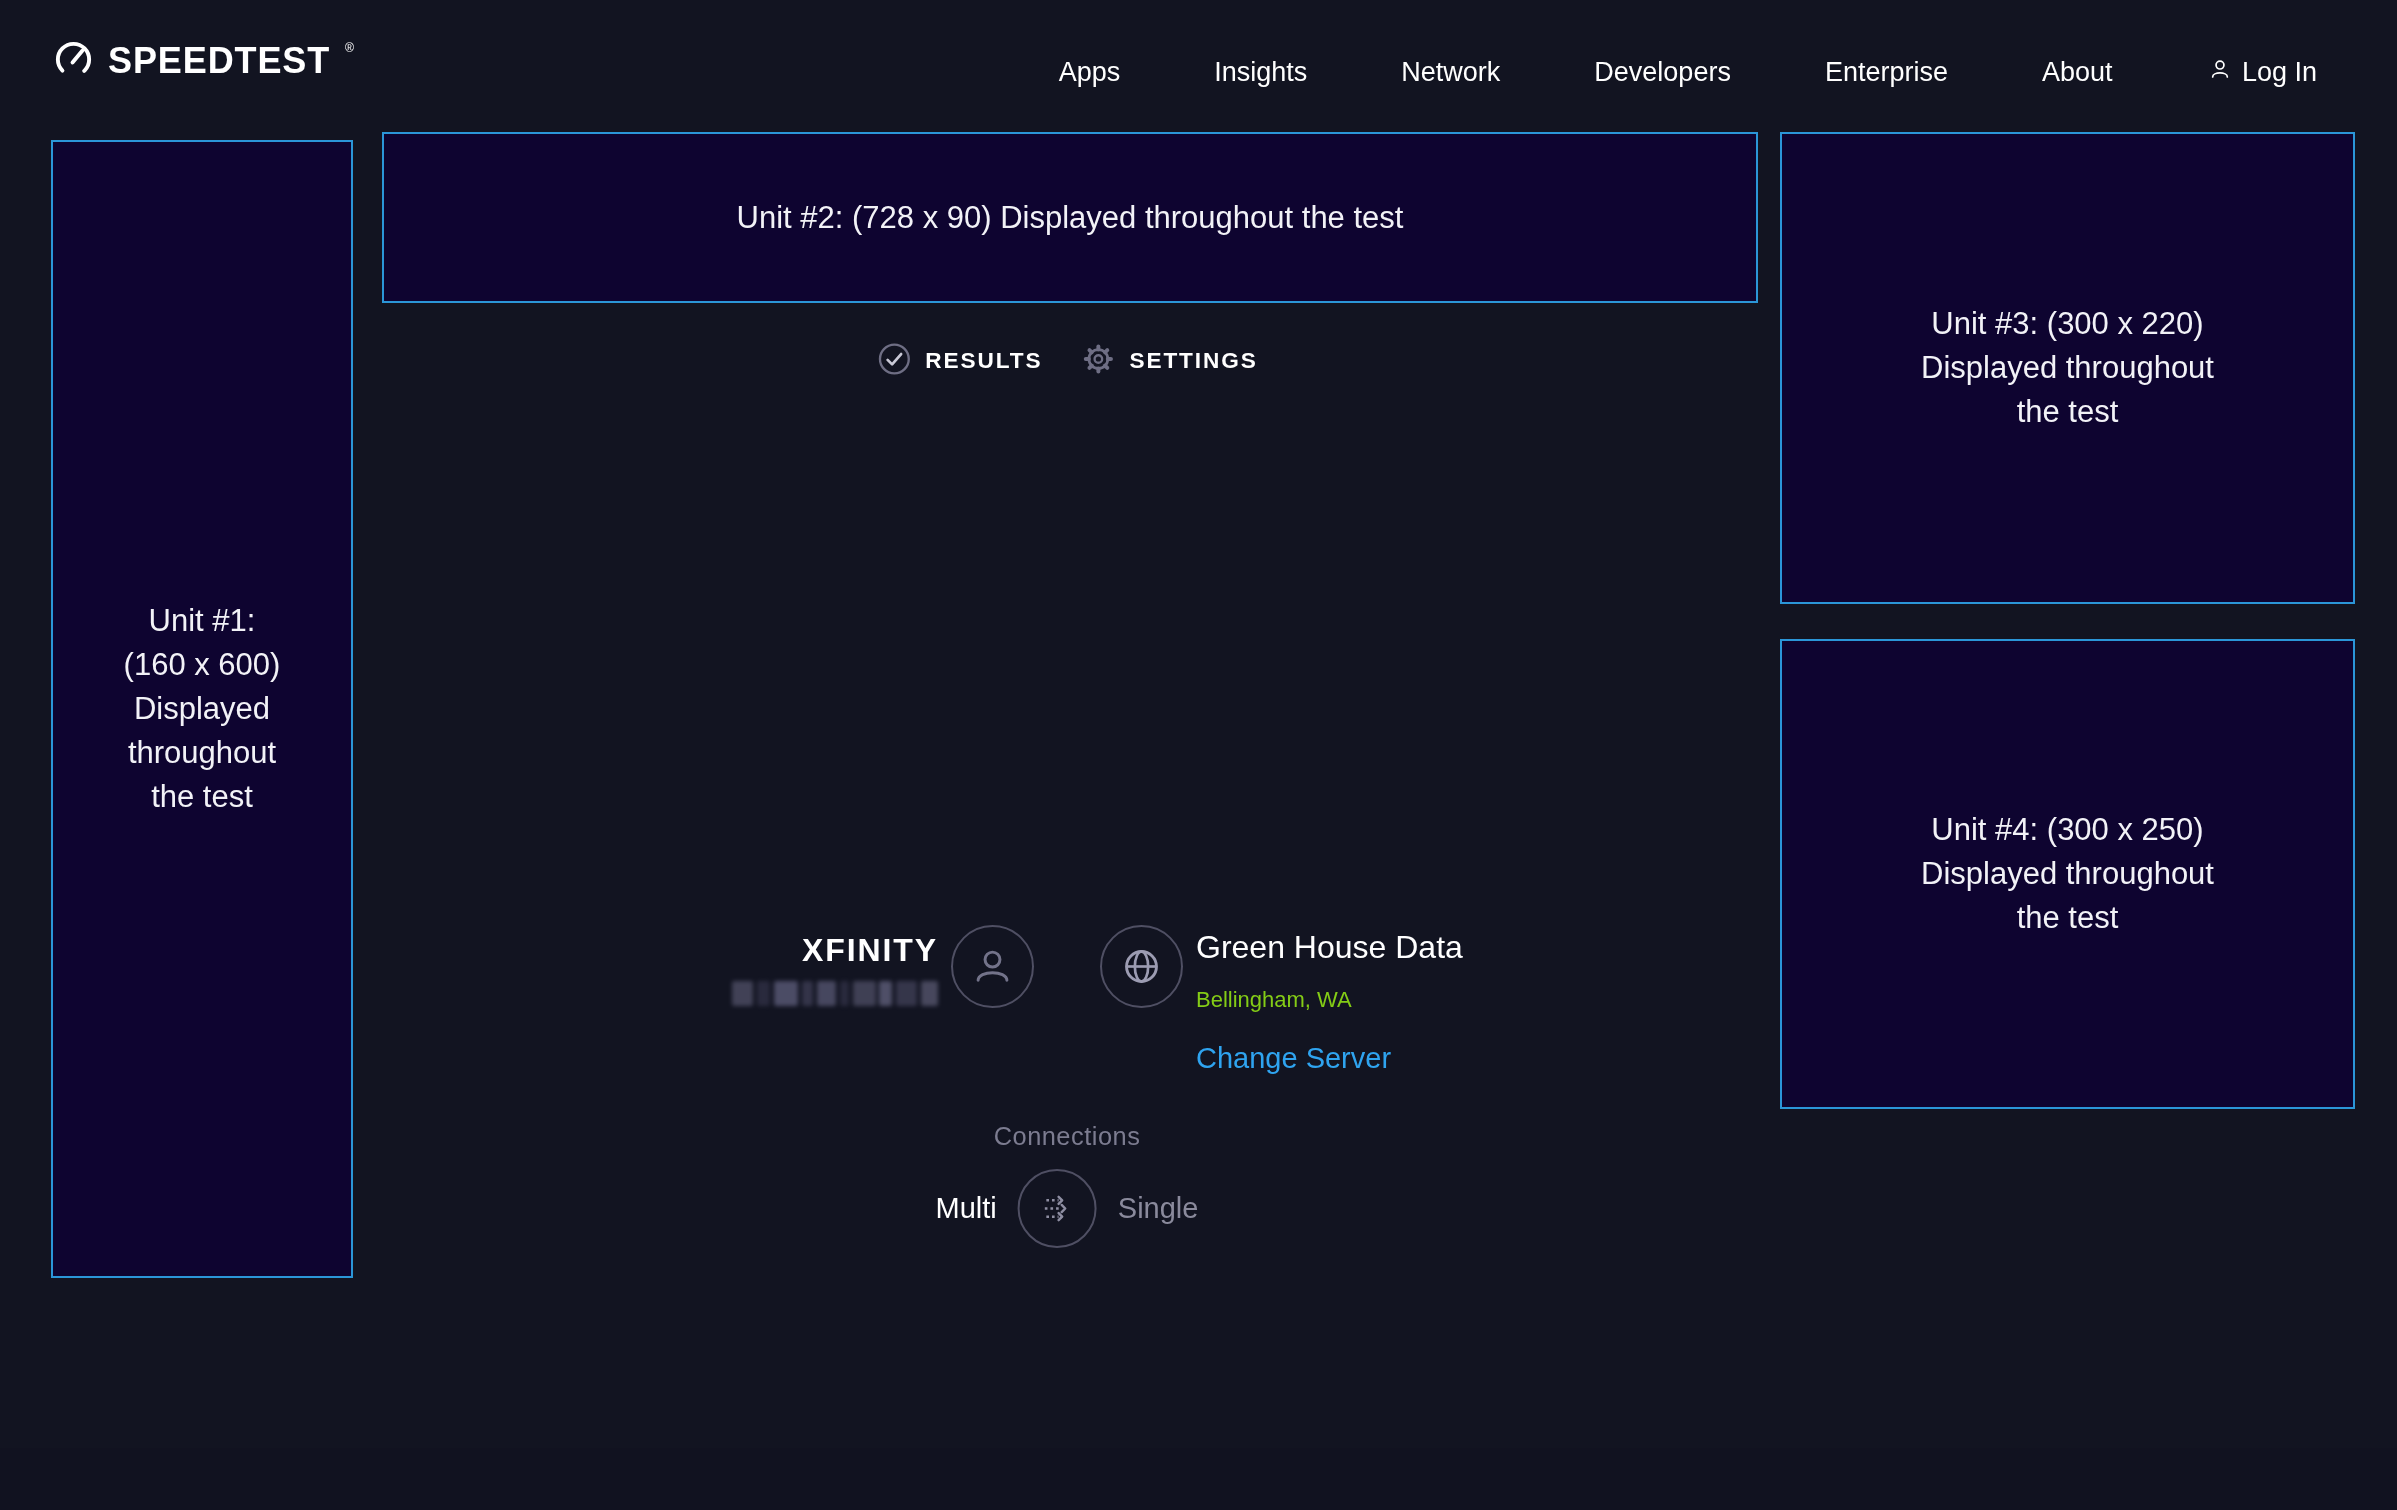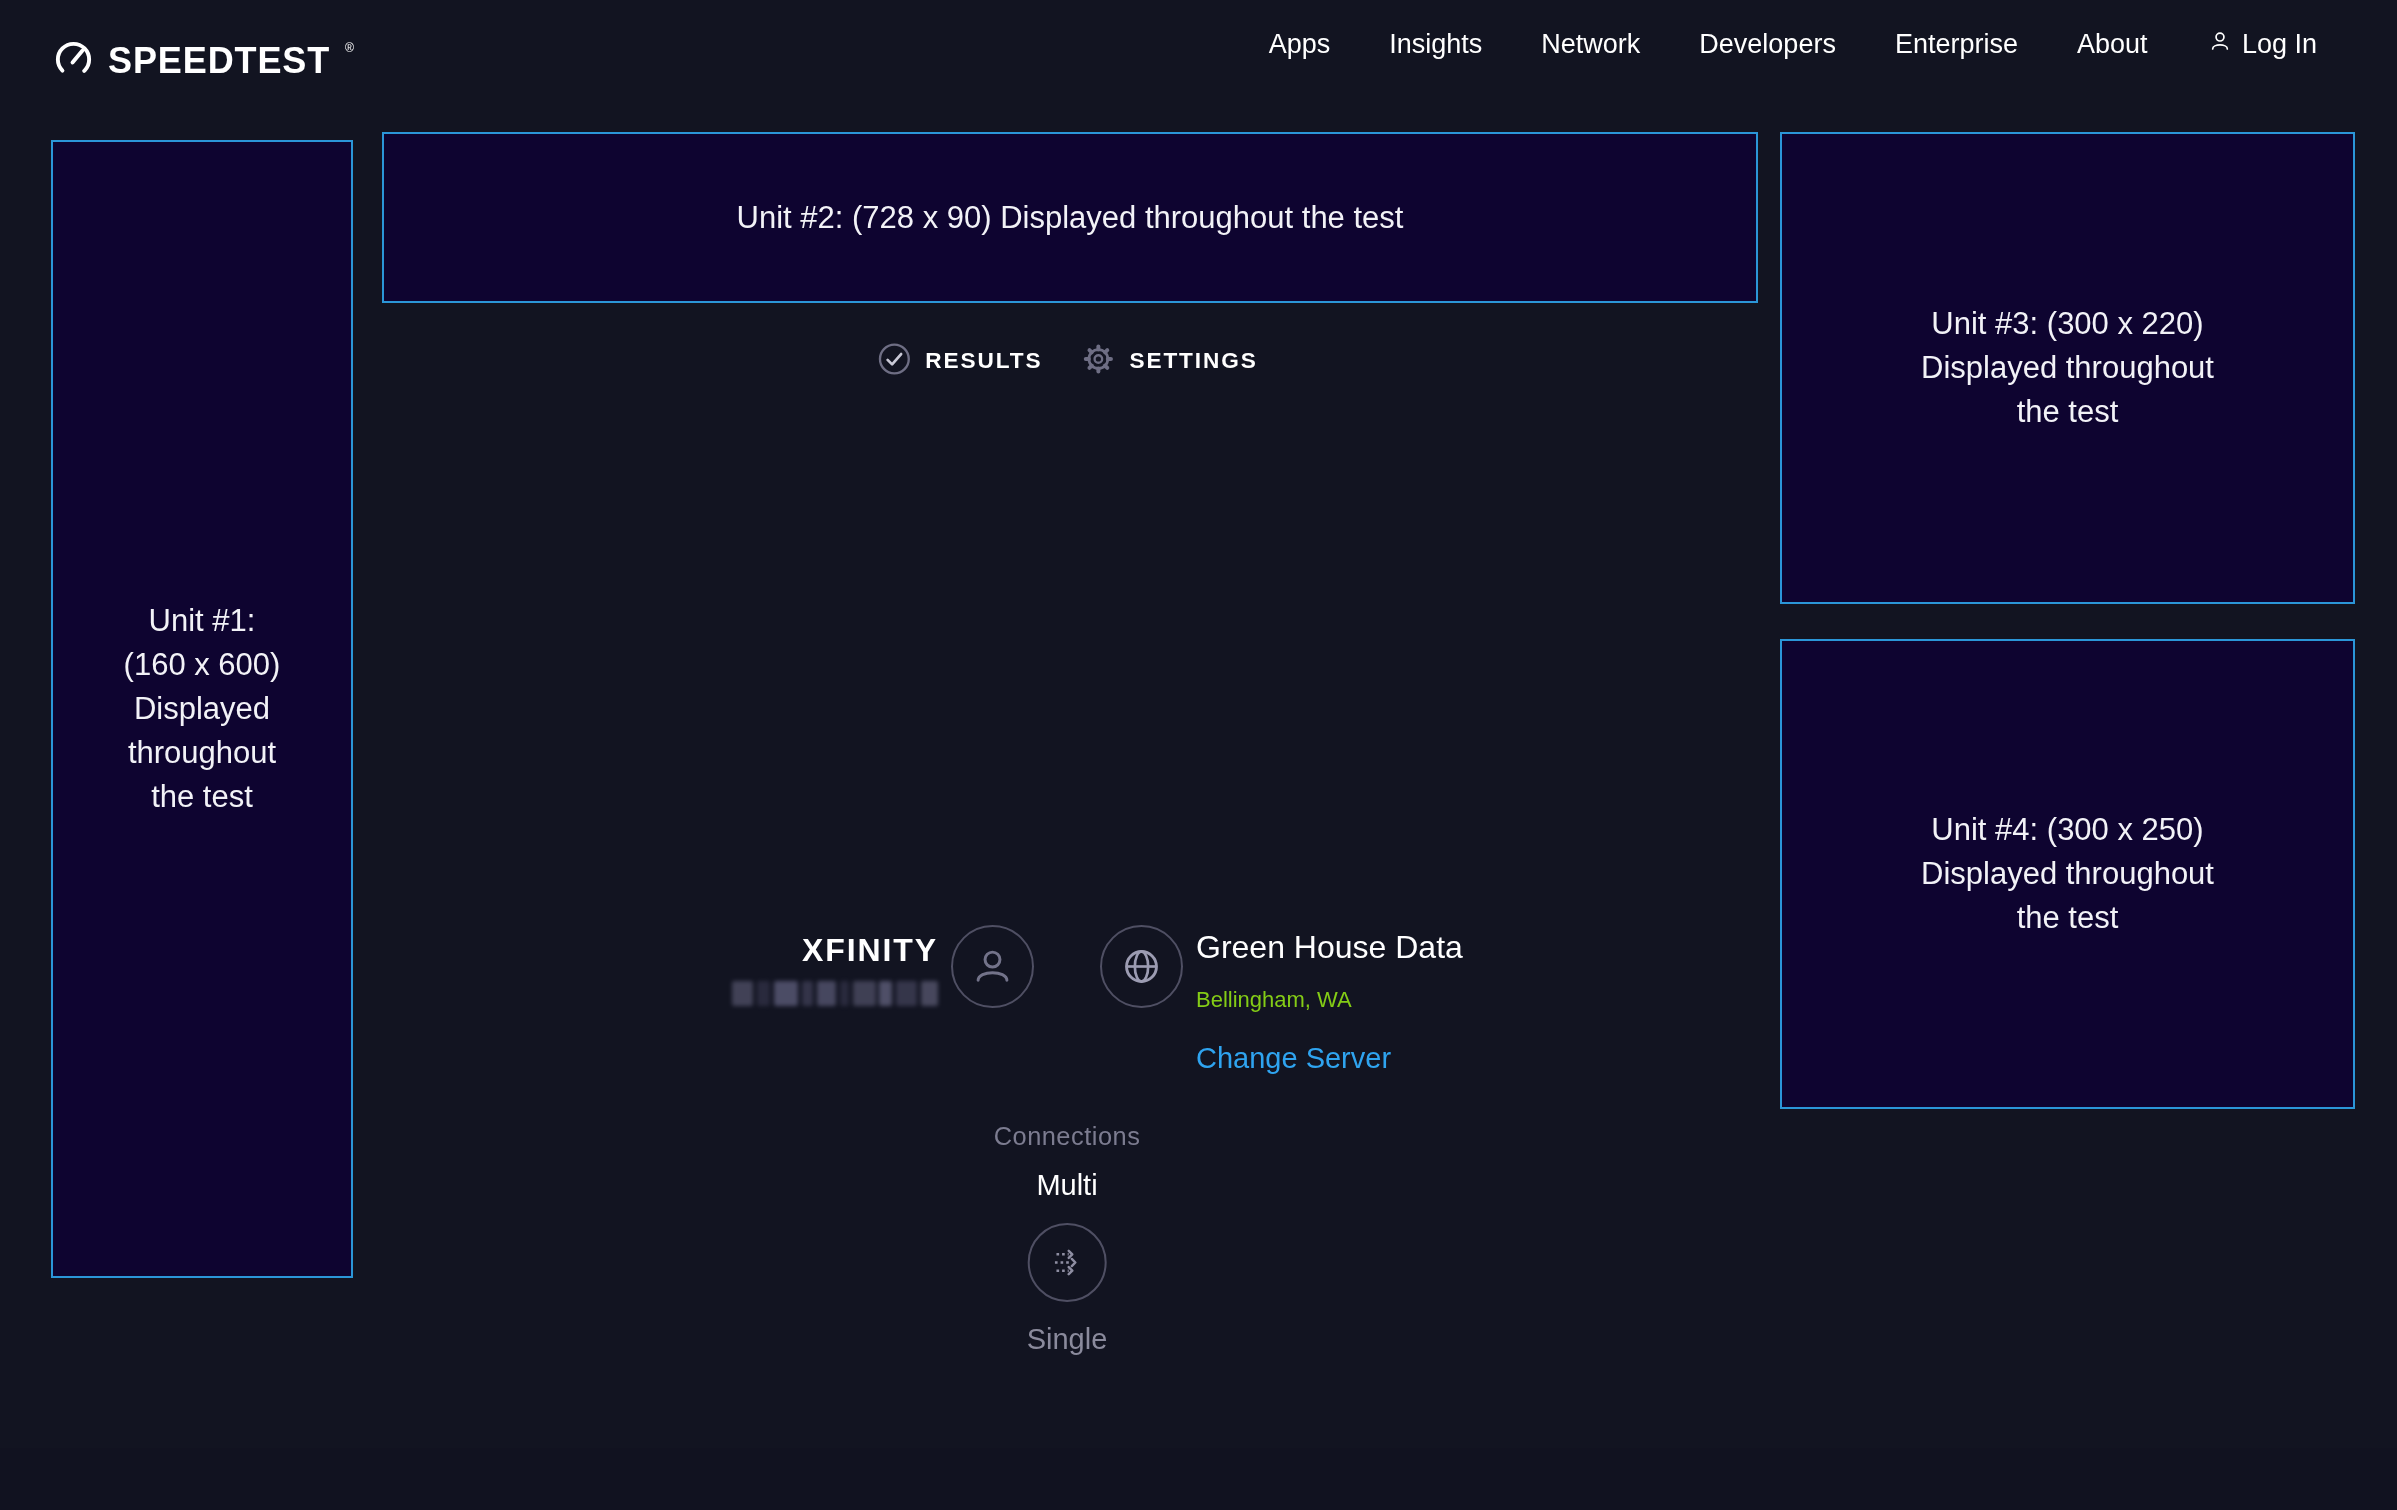--- a/index.html
+++ b/index.html
@@ -4,21 +4,21 @@
 <style>
   html,body{margin:0;padding:0;background:#111220;}
   body{font-family:"Liberation Sans","DejaVu Sans",sans-serif;}
   #stage{position:relative;width:2397px;height:1448px;background:#121421;overflow:hidden;}
 
   
   .header{position:absolute;top:0;left:0;width:100%;height:111px;}
   .logo{position:absolute;left:52px;top:38px;display:flex;align-items:center;gap:13px;cursor:pointer;}
   .logo-text{color:#ffffff;font-size:36px;font-weight:700;letter-spacing:0.9px;}
   .logo-tm{color:#ffffff;font-size:12.2px;vertical-align:top;position:relative;top:-13px;left:1.9px;}
-  .nav{position:absolute;right:80px;top:22px;height:45px;display:flex;align-items:center;gap:59px;text-align:right;}
+  .nav{position:absolute;right:80px;top:50px;height:45px;display:flex;align-items:center;gap:94px;text-align:right;}
   .nav-item{color:#ffffff;font-size:27px;font-weight:500;cursor:pointer;white-space:nowrap;}
   .login{display:flex;align-items:center;gap:9.4px;color:#fff;font-size:27px;font-weight:500;cursor:pointer;}
 
   
   .ad-box{position:absolute;background:#0e0430;border:2.8px solid #2b96d8;display:flex;align-items:center;justify-content:center;text-align:center;}
   .ad-label{color:#f2f2f7;font-size:31px;line-height:44px;white-space:pre-line;font-family:"Liberation Sans","DejaVu Sans",sans-serif;}
   #ad1{left:51px;top:140px;width:298px;height:1134px;}
   #ad2{left:382px;top:132px;width:1372px;height:167px;}
   #ad3{left:1780px;top:132px;width:571px;height:468px;}
   #ad4{left:1780px;top:639px;width:571px;height:466px;}
@@ -46,21 +46,21 @@
   #server-globe{left:1100px;top:925px;}
   .server-block{position:absolute;left:1196px;top:927px;}
   .server-name{color:#ffffff;font-size:32px;font-weight:500;line-height:40px;}
   .server-loc{color:#84cc16;font-size:22px;margin-top:16px;line-height:34px;}
   .server-change{color:#2fa4f0;font-size:29px;margin-top:22.6px;line-height:36px;cursor:pointer;}
 
   
   .conn-label{position:absolute;left:1067px;top:1122px;transform:translateX(-50%);
               color:#7c7c90;font-size:25.4px;letter-spacing:0.5px;}
   .conn-row{position:absolute;left:1067px;top:1169px;transform:translateX(-50%);
-            display:flex;align-items:center;gap:21px;flex-direction:column;}
+            display:flex;align-items:center;gap:21px;}
   .conn-multi{color:#ffffff;font-size:29px;font-weight:500;cursor:pointer;}
   .conn-single{color:#8a8a9c;font-size:29px;cursor:pointer;}
   .conn-toggle{width:79px;height:79px;border:2.8px solid #4f4f63;border-radius:50%;box-sizing:border-box;
                display:flex;align-items:center;justify-content:center;cursor:pointer;}
 </style>
 </head>
 <body>
 
 <div id="stage">
 

